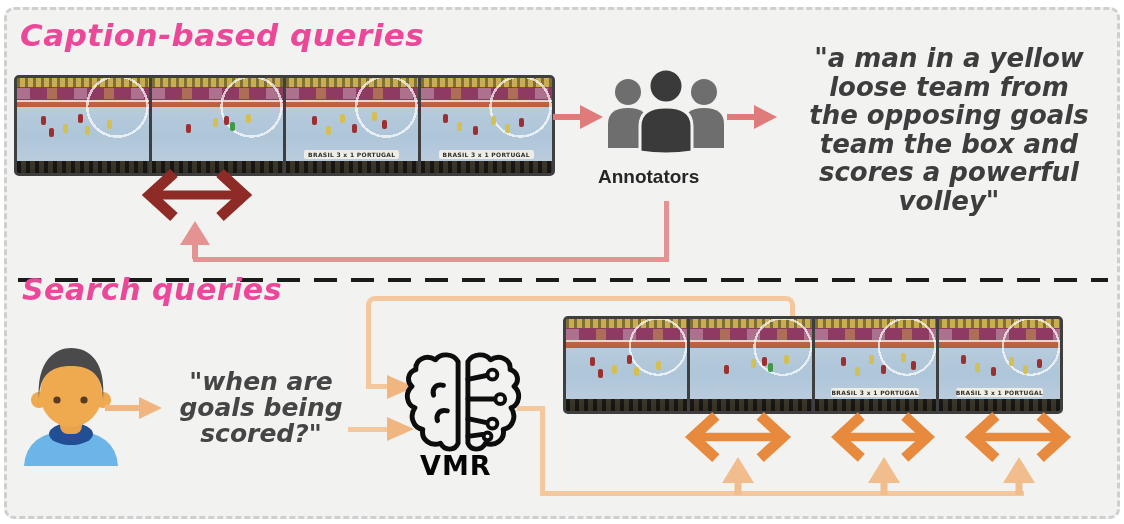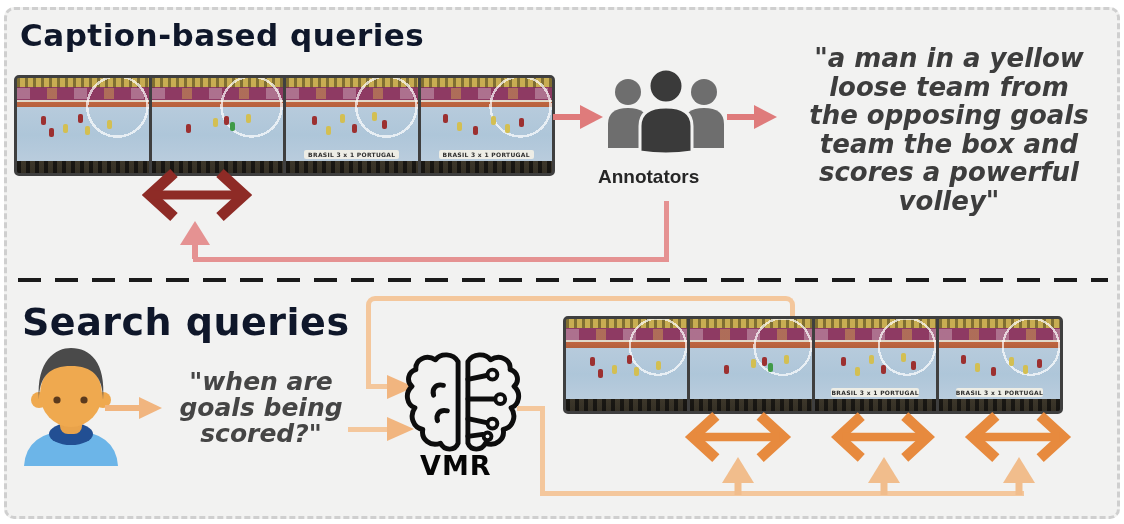--- a/index.html
+++ b/index.html
@@ -2,24 +2,24 @@
 <html><head>
 <meta charset="utf-8">
 <style>
   html,body{margin:0;padding:0;background:#ffffff;}
   .stage{position:relative;width:1124px;height:524px;overflow:hidden;
          font-family:"DejaVu Sans","Liberation Sans",sans-serif;background:#ffffff;}
   .figure-frame{position:absolute;left:4px;top:7px;width:1110px;height:506px;
                 background:#f2f2f1;border:3px dashed #cfcfcf;border-radius:10px;}
   .abs{position:absolute;}
 
-  .section-title{position:absolute;font-weight:bold;color:#0f172a;
+  .section-title{position:absolute;font-weight:bold;font-style:italic;color:#ec4899;
                  letter-spacing:.5px;white-space:nowrap;}
   .title-top{left:20px;top:17px;font-size:31px;}
-  .title-bottom{left:22px;top:300px;font-size:38px;}
+  .title-bottom{left:22px;top:272px;font-size:30px;}
 
   
   .strip{position:absolute;display:flex;border:3px solid #3f3f3f;border-radius:5px;
          background:#3f3f3f;overflow:hidden;}
   .strip-top{left:14px;top:75px;width:535px;height:95px;}
   .strip-bottom{left:563px;top:316px;width:494px;height:92px;}
   .frame{position:relative;flex:1;overflow:hidden;
     background:
       repeating-linear-gradient(90deg, rgba(0,0,0,.55) 0 4px, rgba(70,62,40,.25) 4px 9px) 0 100%/100% 13% no-repeat,
       radial-gradient(circle at 76% 30%, transparent 0 24%, rgba(255,255,255,.7) 24% 26%, transparent 26% 100%),

